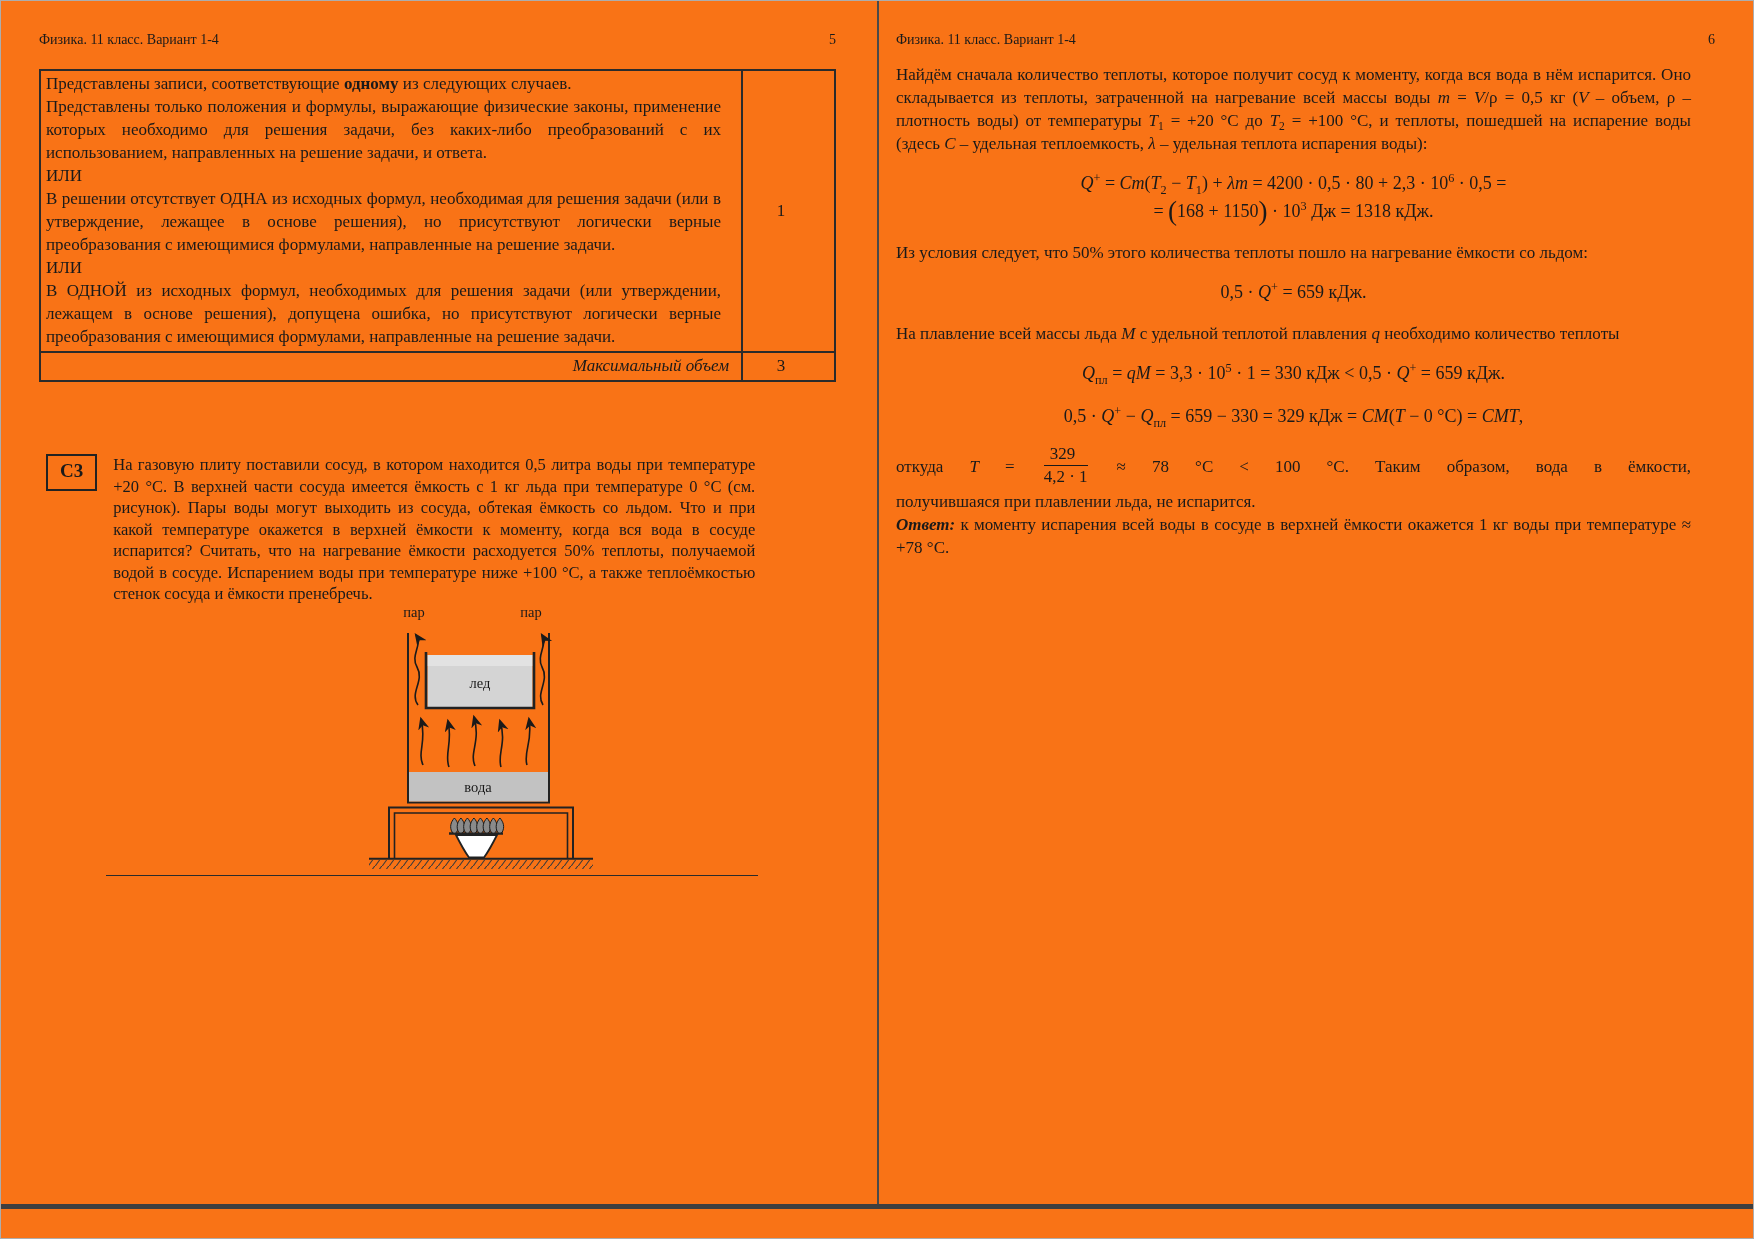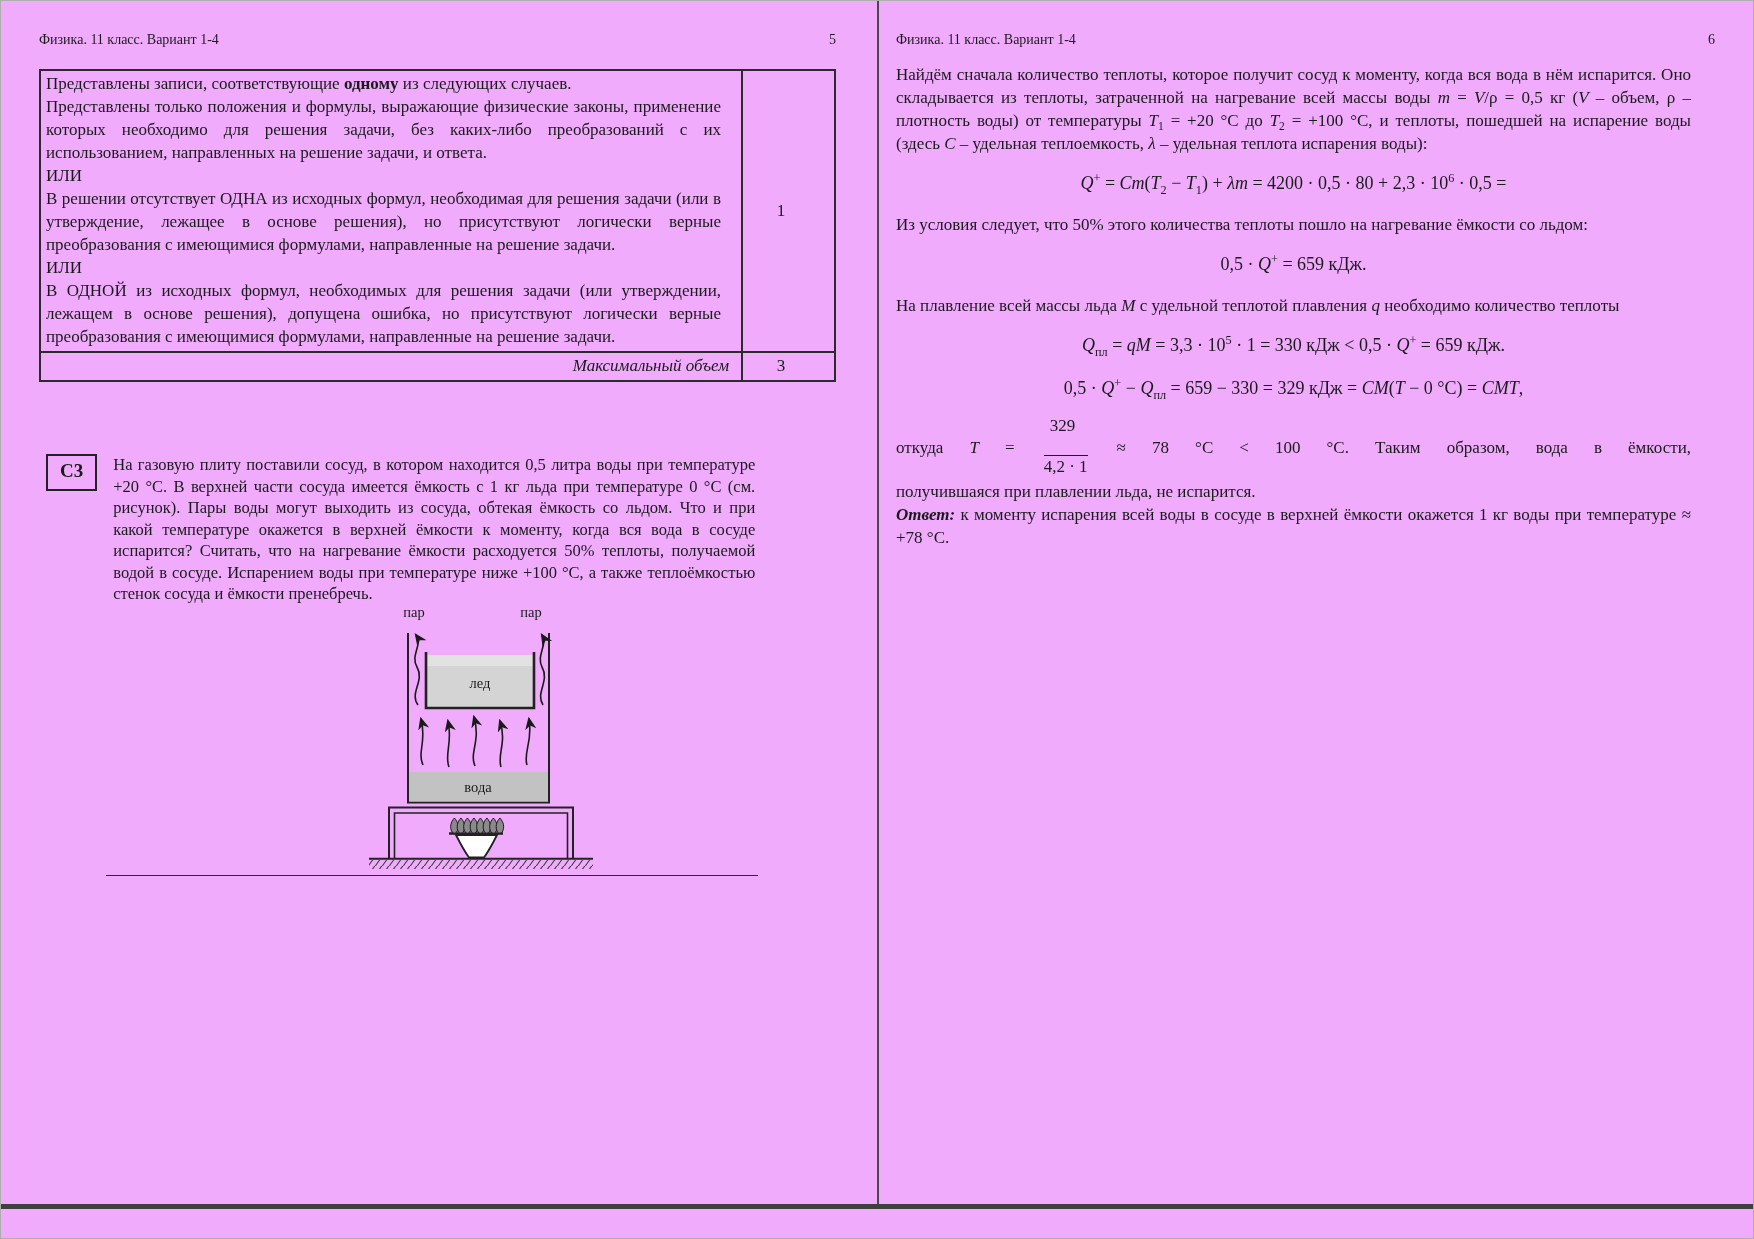--- a/index.html
+++ b/index.html
@@ -1,16 +1,16 @@
 <!DOCTYPE html>
 <html><head>
 <meta charset="utf-8">
 <style>
   html,body{margin:0;padding:0;background:#e8e8e8;}
-  .screen{position:relative;width:1754px;height:1239px;background:#f0abfc;
+  .screen{position:relative;width:1754px;height:1239px;background:#f97316;
     border:1px solid #adadad;box-sizing:border-box;overflow:hidden;
     font-family:"Liberation Serif","DejaVu Serif",serif;color:#1a1a1a;}
   .page{position:absolute;top:0;height:1203px;box-sizing:border-box;}
   .page-left{left:0;width:877px;padding:30px 42px 0 38px;}
   .page-right{left:877px;width:877px;padding:30px 64px 0 18px;}
   .divider{position:absolute;left:876px;top:0;width:2px;height:1203px;background:#4a4a4a;}
   .bottom-edge{position:absolute;left:0;top:1203px;width:1754px;height:5px;background:#3f3f3f;}
 
   .page-head{display:flex;justify-content:space-between;font-size:14px;line-height:18px;}
   .page-right .page-head{margin-right:-24px;}
@@ -42,21 +42,21 @@
   .s-b{font-weight:bold;}
   .s-i{font-style:italic;}
   .s-bi{font-weight:bold;font-style:italic;}
   .s-sup{vertical-align:super;font-size:68%;line-height:0;}
   .s-sub{vertical-align:sub;font-size:68%;line-height:0;}
   .s-lg{font-size:150%;vertical-align:-0.1em;line-height:0;}
 
   .just-last{text-align:justify;text-align-last:justify;}
   .frac{display:inline-flex;flex-direction:column;vertical-align:middle;
     text-align:center;line-height:1.2;margin:0 3px;position:relative;top:-2px;}
-  .frac .num{border-bottom:1.4px solid #1a1a1a;padding:0 6px 19px 6px;}
+  .frac .num{border-bottom:1.4px solid #1a1a1a;padding:0 6px 1px 6px;}
   .frac .den{padding-top:1px;}
 </style>
 </head>
 <body>
 
 <div class="screen">
 
   <div class="page page-left">
     <div class="page-head">
       <span>Физика. 11 класс. Вариант 1-4</span>
@@ -166,20 +166,21 @@
   <div class="page page-right">
     <div class="page-head">
       <span>Физика. 11 класс. Вариант 1-4</span>
       <span>6</span>
     </div>
 
     <div class="para mt14"><span>Найдём сначала количество теплоты, которое получит сосуд к моменту, когда вся вода в нём испарится. Оно складывается из теплоты, затраченной на нагревание всей массы воды </span><span class="s-i">m</span><span> = </span><span class="s-i">V</span><span>/ρ = 0,5 кг (</span><span class="s-i">V</span><span> – объем, ρ – плотность воды) от температуры </span><span class="s-i">T</span><span class="s-sub">1</span><span> = +20 °С до </span><span class="s-i">T</span><span class="s-sub">2</span><span> = +100 °С, и теплоты, пошедшей на испарение воды (здесь </span><span class="s-i">C</span><span> – удельная теплоемкость, </span><span class="s-i">λ</span><span> – удельная теплота испарения воды):</span></div>
 
     <div class="formula">
       <div class="fline"><span class="s-i">Q</span><span class="s-sup">+</span><span> = </span><span class="s-i">Cm</span><span>(</span><span class="s-i">T</span><span class="s-sub">2</span><span> − </span><span class="s-i">T</span><span class="s-sub">1</span><span>) + </span><span class="s-i">λm</span><span> = 4200 · 0,5 · 80 + 2,3 · 10</span><span class="s-sup">6</span><span> · 0,5 =</span></div>
+      <div class="fline"><span>= </span><span class="s-lg">(</span><span>168 + 1150</span><span class="s-lg">)</span><span> · 10</span><span class="s-sup">3</span><span> Дж = 1318 кДж.</span></div>
     </div>
 
     <div class="para">Из условия следует, что 50% этого количества теплоты пошло на нагревание ёмкости со льдом:</div>
 
     <div class="formula"><span>0,5 · </span><span class="s-i">Q</span><span class="s-sup">+</span><span> = 659 кДж.</span></div>
 
     <div class="para"><span>На плавление всей массы льда </span><span class="s-i">M</span><span> с удельной теплотой плавления </span><span class="s-i">q</span><span> необходимо количество теплоты</span></div>
 
     <div class="formula"><span class="s-i">Q</span><span class="s-sub">пл</span><span> = </span><span class="s-i">qM</span><span> = 3,3 · 10</span><span class="s-sup">5</span><span> · 1 = 330 кДж &lt; 0,5 · </span><span class="s-i">Q</span><span class="s-sup">+</span><span> = 659 кДж.</span></div>
 

